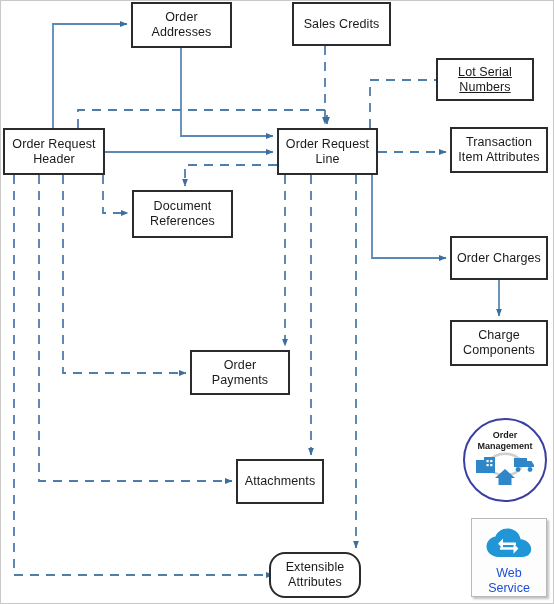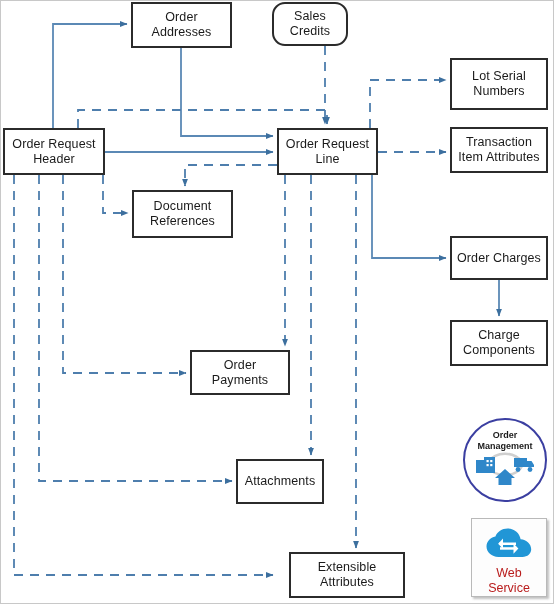--- a/index.html
+++ b/index.html
@@ -82,21 +82,21 @@
     justify-content: flex-start;
   }
   .ws-graphic {
     margin-top: 9px;
   }
   .ws-label {
     margin-top: 3px;
     font-size: 12.5px;
     line-height: 15px;
     text-align: center;
-    color: #b91c1c;
+    color: #1d4ed8;
     white-space: pre-line;
   }
   .page-border {
     position: absolute;
     left: 0;
     top: 0;
     width: 554px;
     height: 604px;
     box-sizing: border-box;
     border: 1px solid #c8c8c8;
@@ -158,25 +158,25 @@
 
       <path d="M 356,175 L 356,548" marker-end="url(#arrow-dash)"></path>
     </g>
   </svg>
 
   <div class="entity-box" style="left:131px;top:2px;width:101px;height:46px;">
     <span class="entity-label">Order
 Addresses</span>
   </div>
 
-  <div class="entity-box" style="left:272px;top:2px;width:76px;height:44px;border-radius:13px;">
+  <div class="entity-box" style="left:292px;top:2px;width:99px;height:44px;">
     <span class="entity-label">Sales Credits</span>
   </div>
 
-  <div class="entity-box" style="left:450px;top:58px;width:98px;height:52px;">
+  <div class="entity-box" style="left:436px;top:58px;width:98px;height:43px;text-decoration:underline;">
     <span class="entity-label">Lot Serial
 Numbers</span>
   </div>
 
   <div class="entity-box" style="left:3px;top:128px;width:102px;height:47px;">
     <span class="entity-label">Order Request
 Header</span>
   </div>
 
   <div class="entity-box" style="left:277px;top:128px;width:101px;height:47px;">
@@ -205,21 +205,21 @@
 
   <div class="entity-box" style="left:190px;top:350px;width:100px;height:45px;">
     <span class="entity-label">Order
 Payments</span>
   </div>
 
   <div class="entity-box" style="left:236px;top:459px;width:88px;height:45px;">
     <span class="entity-label">Attachments</span>
   </div>
 
-  <div class="entity-box" style="left:289px;top:552px;width:116px;height:46px;">
+  <div class="entity-box" style="left:269px;top:552px;width:92px;height:46px;border-radius:16px;">
     <span class="entity-label">Extensible
 Attributes</span>
   </div>
 
   <div class="om-badge" style="left:463px;top:418px;width:84px;height:84px;">
     <div class="om-title">Order
 Management</div>
     <div class="om-graphic">
       <svg width="62" height="34" viewBox="0 0 62 34">
 

